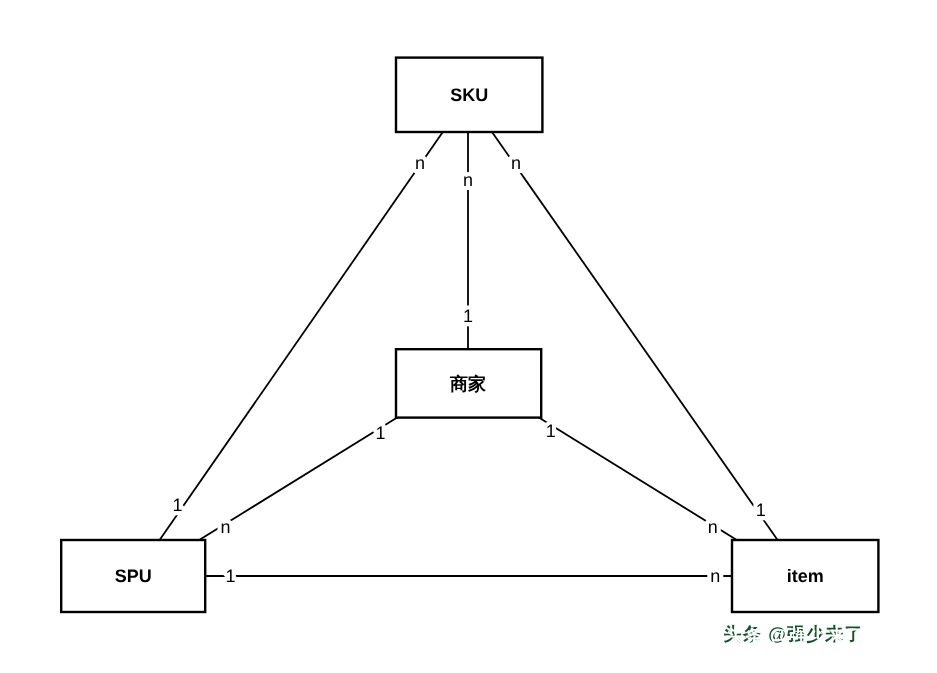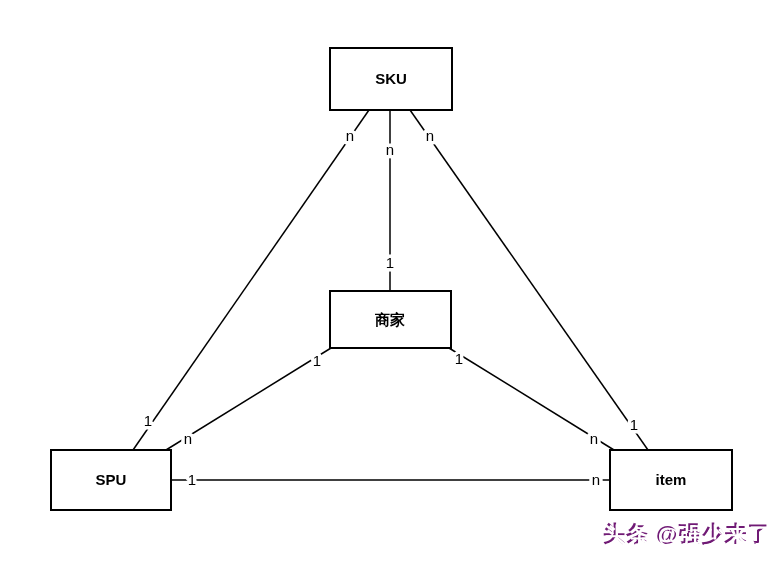--- a/index.html
+++ b/index.html
@@ -39,24 +39,24 @@
     stroke-width: 2px;
   }
   svg line.edge {
     stroke: #000000;
     stroke-width: 1.5px;
   }
   .watermark {
     position: absolute;
     left: 603px;
     top: 519px;
-    font-size: 22px;
+    font-size: 15px;
     font-weight: bold;
     letter-spacing: 1px;
-    color: #701a75;
+    color: #14532d;
     white-space: nowrap;
   }
   .watermark::after {
     content: attr(data-text);
     position: absolute;
     left: 2px;
     top: 2px;
     color: #ffffff;
   }
 </style>

